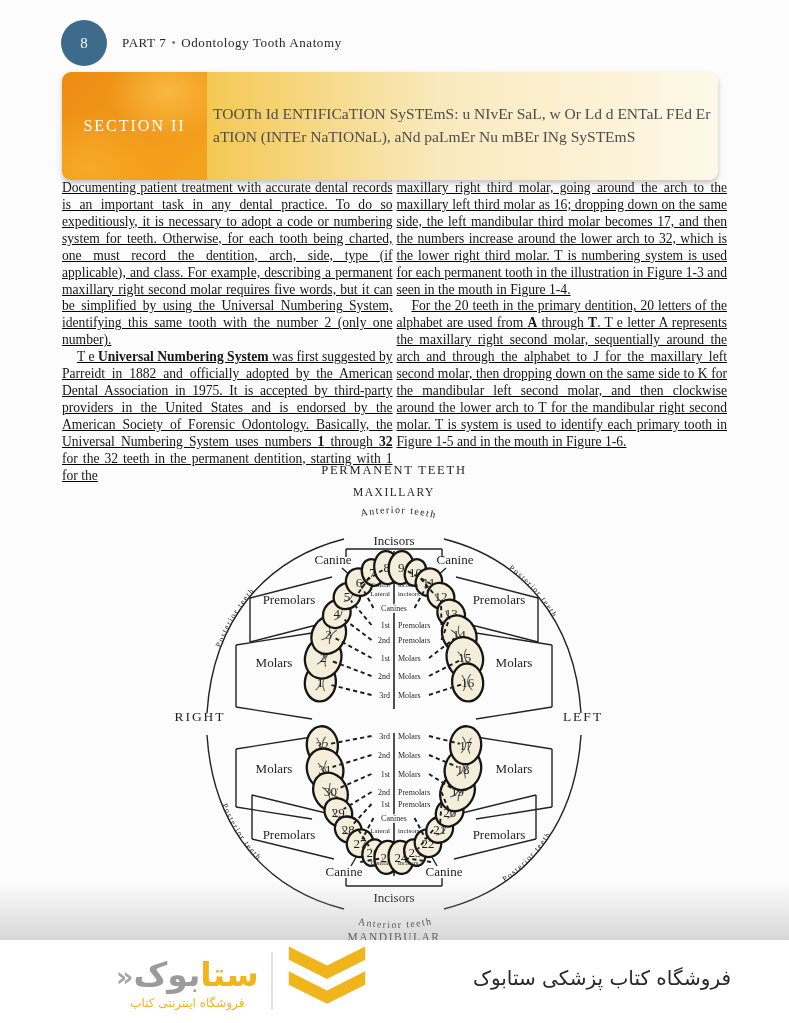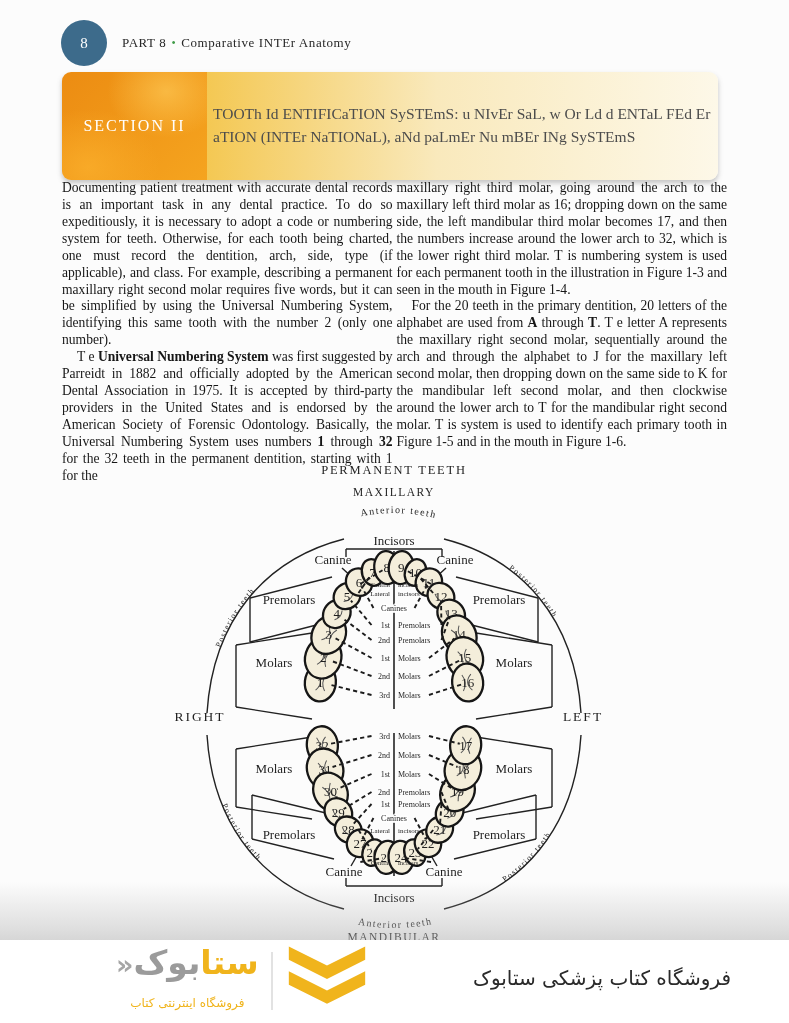--- a/index.html
+++ b/index.html
@@ -16,52 +16,52 @@
        overflow:hidden;display:flex;box-shadow:0 3px 5px rgba(90,90,90,.35);}
   .section-tab{width:145px;flex:0 0 145px;color:#fff;font-size:16px;letter-spacing:2px;
        display:flex;align-items:center;justify-content:center;
        background:
          radial-gradient(95px 75px at 72% 18%, rgba(252,196,80,.75) 0%, rgba(252,196,80,0) 62%),
          radial-gradient(110px 90px at 18% 88%, rgba(250,174,43,.8) 0%, rgba(250,174,43,0) 65%),
          linear-gradient(135deg,#ec8c12,#f5a41f);}
   .section-title{flex:1;background:linear-gradient(90deg,#f4c853 0%,#f9e9bc 45%,#fdf8e8 100%);
        color:#4c4c4c;font-size:15.5px;line-height:1.48;padding:10px 6px;display:flex;align-items:center;}
   
-  .columns{position:absolute;left:62px;top:180px;width:665px;display:flex;gap:4px;}
+  .columns{position:absolute;left:62px;top:180px;width:665px;display:flex;gap:4px;text-decoration:underline;}
   .col{flex:1;min-width:0;}
   p.para{margin:0;font-size:13.6px;line-height:1.245;text-align:justify;color:#161616;}
   p.para.indent{text-indent:15px;}
   
   #diagram{position:absolute;left:0;top:455px;}
   #diagram text{font-family:"Liberation Serif",serif;fill:#1f1f1f;}
   #diagram .halo{paint-order:stroke;stroke:#ffffff;stroke-width:3px;}
   
   .scan-shade{position:absolute;left:0;top:882px;width:789px;height:58px;
        background:linear-gradient(180deg,rgba(190,190,190,0) 0%,rgba(175,175,175,.38) 80%,rgba(168,168,168,.45) 100%);}
   
   footer{position:absolute;left:0;bottom:0;width:789px;height:83px;background:#ffffff;
        display:flex;align-items:center;justify-content:space-between;
        padding:0 58px 8px 116px;box-sizing:border-box;font-family:"DejaVu Sans",sans-serif;}
   .logo-block{display:flex;align-items:flex-end;gap:12px;}
   .wordmark{font-size:33px;font-weight:bold;line-height:1;}
   .wm-y{color:var(--accent);} .wm-g{color:#9b9b9b;} .guillemet{color:#a5a5a5;font-size:27px;}
-  .tagline{color:var(--accent);font-size:12px;text-align:center;margin-top:17px;}
+  .tagline{color:var(--accent);font-size:12px;text-align:center;margin-top:5px;}
   .divider{width:2px;height:58px;background:#e2e2e2;}
   .emblem{color:var(--accent);}
   .store-block{display:flex;flex-direction:column;align-items:flex-end;gap:10px;}
   .store-title{font-size:20px;color:#2a2a2a;}
   .store-url{font-size:22px;font-weight:bold;letter-spacing:6.5px;color:#1d1d1d;}
   .store-url .hl{color:var(--accent);}
 </style>
 </head>
 <body>
 
 <div class="page-num-circle">8</div>
 <div class="running-head">
-  <span>PART 8</span><span class="bullet">•</span><span>Comparative INTEr Anatomy</span>
+  <span>PART 7</span><span class="bullet">•</span><span>Odontology Tooth Anatomy</span>
 </div>
 
 <div class="section-banner">
   <div class="section-tab">SECTION II</div>
   <div class="section-title">TOOTh Id ENTIFICaTION SySTEmS: u NIvEr SaL, w Or Ld d ENTaL FEd Er aTION (INTEr NaTIONaL), aNd paLmEr Nu mBEr INg SySTEmS</div>
 </div>
 
 <main class="columns">
   <div class="col">
       <p class="para"><span>Documenting patient treatment with accurate dental records is an important task in any dental practice. To do so expeditiously, it is necessary to adopt a code or numbering system for teeth. Otherwise, for each tooth being charted, one must record the dentition, arch, side, type (if applicable), and class. For example, describing a permanent maxillary right second molar requires five words, but it can be simplified by using the Universal Numbering System, identifying this same tooth with the number 2 (only one number).</span></p>

